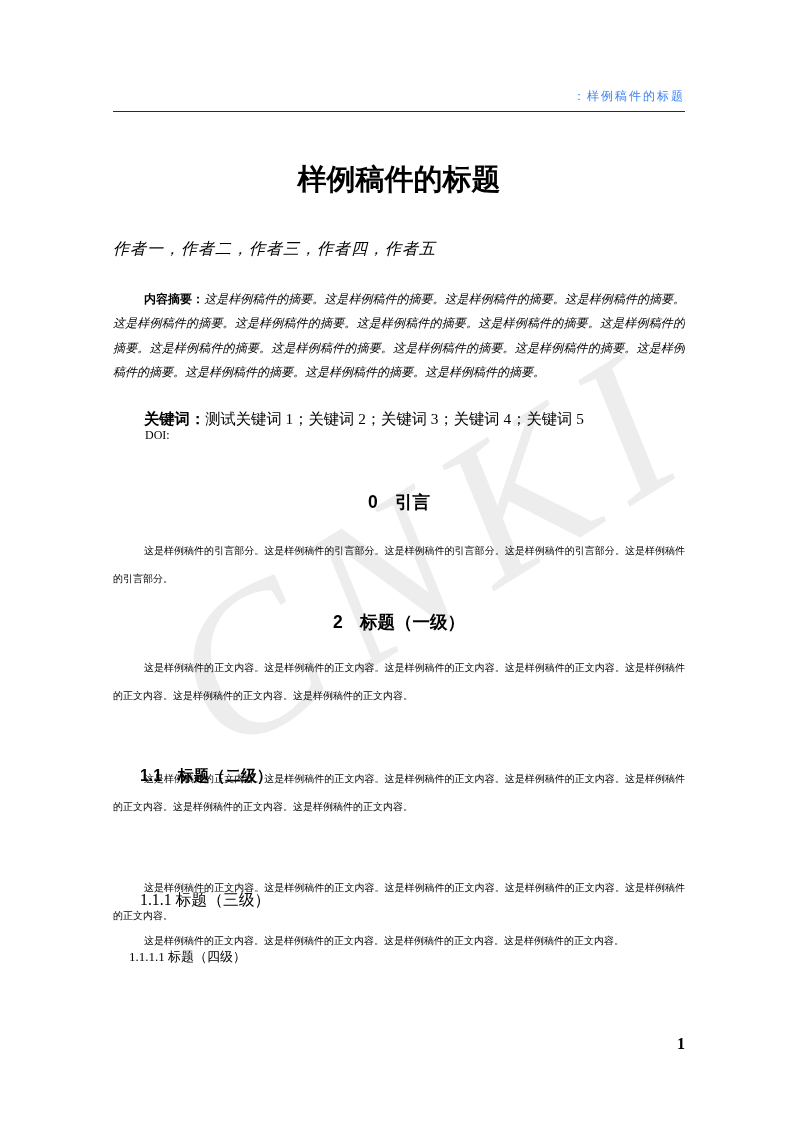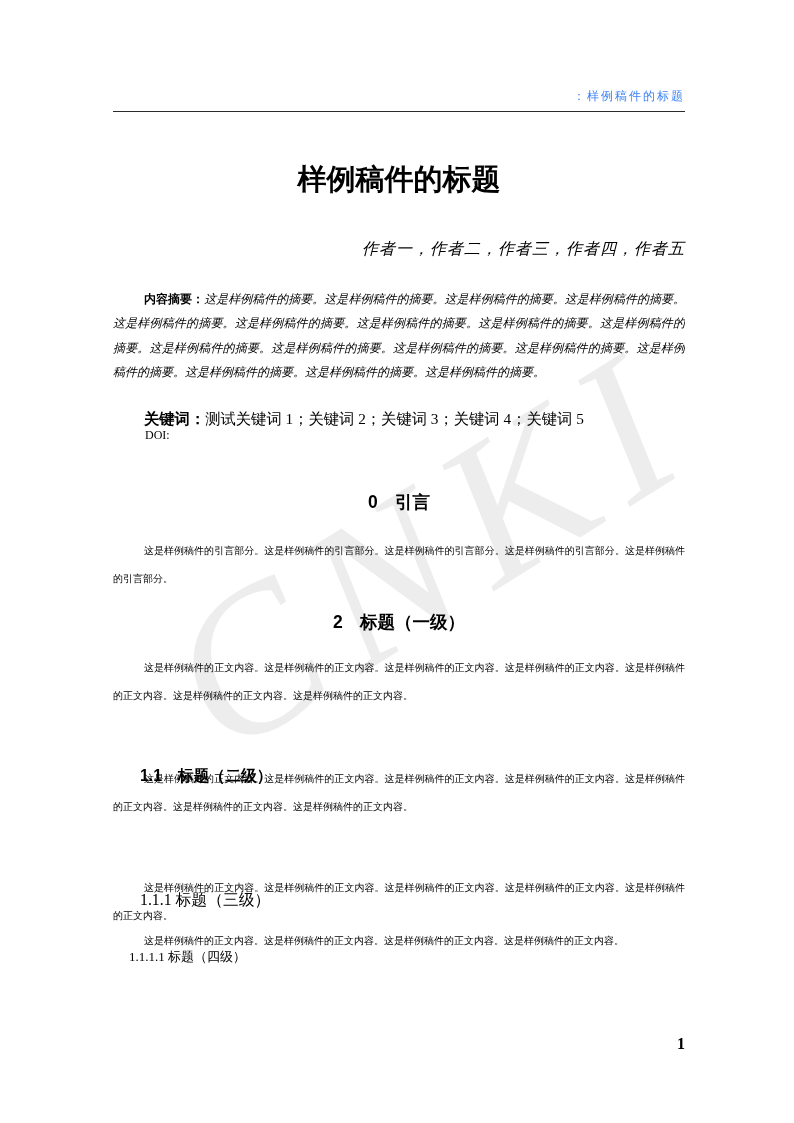--- a/index.html
+++ b/index.html
@@ -57,21 +57,21 @@
     font-weight: bold;
     font-size: 29px;
     line-height: 38px;
     text-align: center;
   }
   .authors-line {
     top: 238px;
     font-style: italic;
     font-size: 16px;
     line-height: 22px;
-    text-align: right;
+    text-align: left;
     letter-spacing: 1px;
   }
 
   
   .abstract {
     top: 287px;
     margin: 0;
     font-size: 12px;
     line-height: 24.4px;
     text-align: justify;

